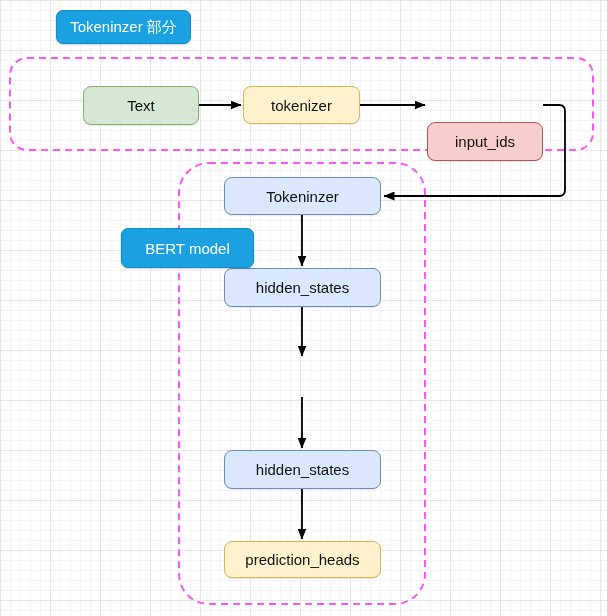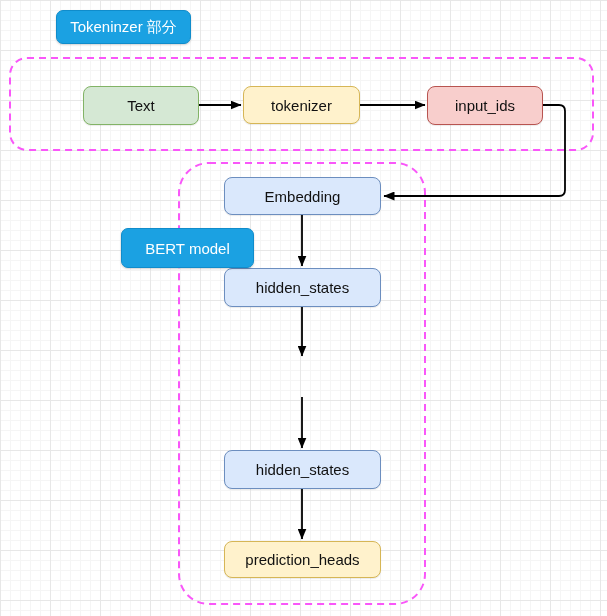--- a/index.html
+++ b/index.html
@@ -36,21 +36,21 @@
     justify-content: center;
     box-sizing: border-box;
     border-radius: 8px;
     font-size: 15px;
     color: #111111;
     border: 1px solid;
     box-shadow: 0 1px 1px rgba(0,0,0,0.08);
   }
   .node.green  { background: #d5e8d4; border-color: #82b366; }
   .node.yellow { background: #fff2cc; border-color: #d6b656; }
-  .node.red    { background: #f8cecc; border-color: #b85450; }
+  .node.red    { background: #f8cecc; border-color: #b85450; margin-top: 36px; }
   .node.blue   { background: #dae8fc; border-color: #6c8ebf; }
 
   .tag {
     position: absolute;
     z-index: 3;
     display: flex;
     align-items: center;
     justify-content: center;
     box-sizing: border-box;
     border-radius: 7px;
@@ -102,21 +102,21 @@
   <div id="tag-tokenizer-section" class="tag">Tokeninzer 部分</div>
 
   <div id="tag-bert-model" class="tag">BERT model</div>
 
   <div id="node-text" class="node green">Text</div>
 
   <div id="node-tokenizer" class="node yellow">tokenizer</div>
 
   <div id="node-input-ids" class="node red">input_ids</div>
 
-  <div id="node-embedding" class="node blue">Embedding</div>
+  <div id="node-embedding" class="node blue">Tokeninzer</div>
 
   <div id="node-hidden-states-1" class="node blue">hidden_states</div>
 
 
   <div id="node-hidden-states-2" class="node blue">hidden_states</div>
 
   <div id="node-prediction-heads" class="node yellow">prediction_heads</div>
 
 </div>
 

